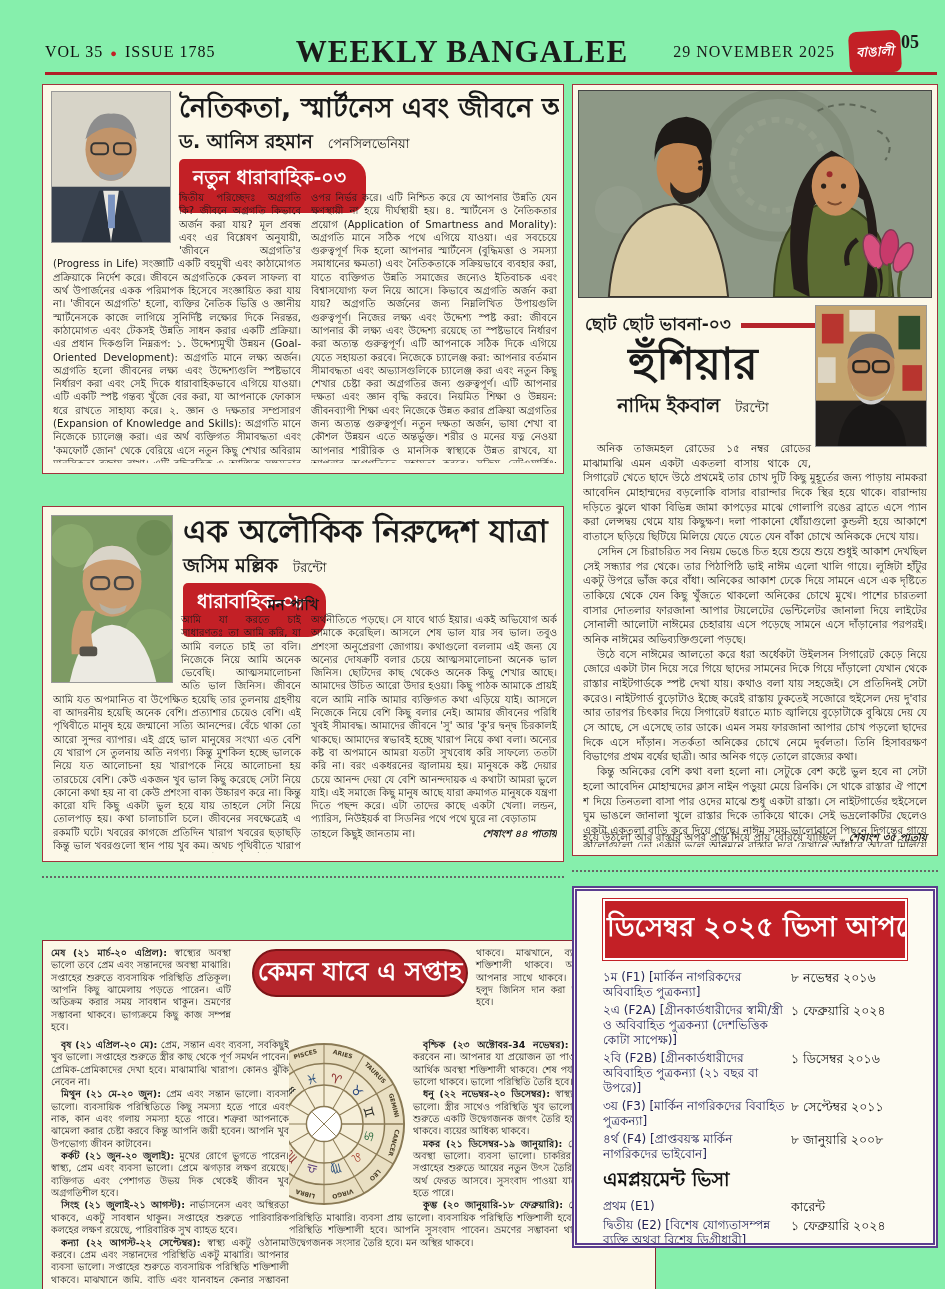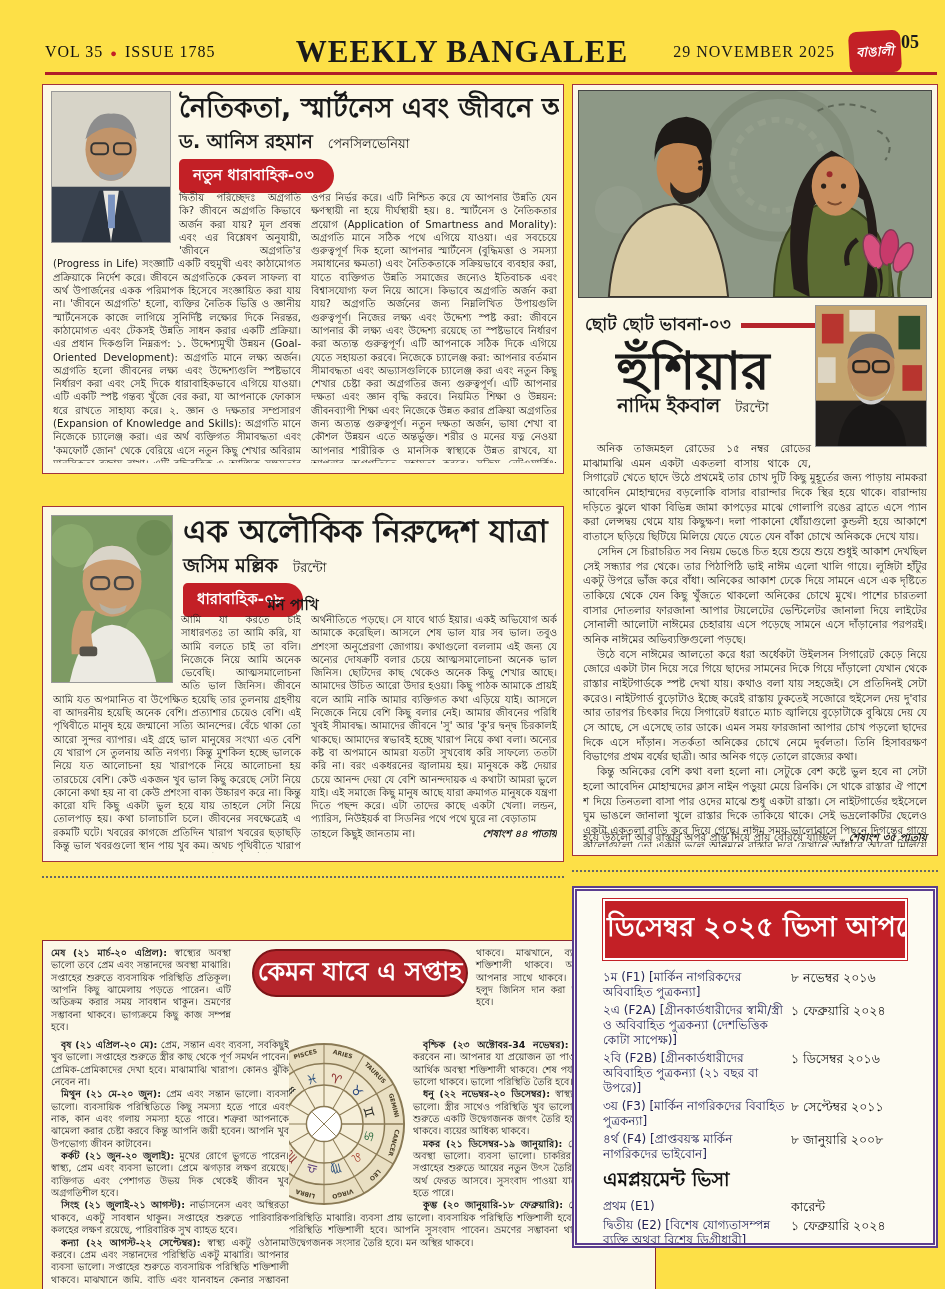--- a/index.html
+++ b/index.html
@@ -1,17 +1,17 @@
 <!DOCTYPE html>
 <html><head>
 <meta charset="utf-8">
 <style>
   * { margin:0; padding:0; box-sizing:border-box; }
   html,body { background:#e8e8e8; }
-  .page { position:relative; width:945px; height:1289px; background:#fde047;
+  .page { position:relative; width:945px; height:1289px; background:#86efac;
           font-family:"DejaVu Sans", sans-serif; color:#1a1a1a; overflow:hidden;
           margin:0 auto; }
   
   .masthead { position:absolute; left:45px; top:32px; width:892px; height:40px;
               display:flex; align-items:center; font-family:"Liberation Serif", serif; }
   .mh-vol { width:235px; font-size:16px; letter-spacing:1px; color:#111; white-space:nowrap; }
   .mh-dot { color:#c32026; margin:0 7px; font-size:11px; }
   .mh-title { flex:1; text-align:center; font-size:31px; font-weight:bold; letter-spacing:1px; white-space:nowrap; }
   .mh-date { width:205px; font-size:16px; letter-spacing:1px; text-align:right; padding-right:14px; white-space:nowrap; }
   .mh-logo { width:52px; height:42px; background:#c32026; border-radius:8px; color:#fff;
@@ -25,21 +25,21 @@
   .cont { font-style:italic; font-weight:bold; white-space:nowrap; }
   
   .a1 { left:42px; top:84px; width:522px; height:390px; }
   .a1-photo { position:absolute; left:8px; top:6px; width:120px; height:152px; border:1px solid #999; }
   .a1-head { position:absolute; left:136px; top:2px; width:380px; font-size:27px; font-weight:bold;
              white-space:nowrap; overflow:hidden; }
   .a1-by { position:absolute; left:136px; top:42px; width:380px; white-space:nowrap; }
   .by-name { font-size:19px; font-weight:bold; }
   .by-loc { font-size:13px; margin-left:10px; }
   .badge { position:absolute; display:inline-block; background:#c32026; color:#fff; font-weight:bold;
-           font-size:15px; padding:4px 20px 5px 14px; border-radius:5px 18px 18px 5px; white-space:nowrap; }
+           font-size:19px; padding:4px 20px 18px 14px; border-radius:5px 18px 18px 5px; white-space:nowrap; }
   .a1-badge { left:136px; top:74px; }
   .col { position:absolute; font-size:10px; line-height:1.33; overflow:hidden; }
   .a1-c1 { left:10px; top:106px; width:248px; height:272px; }
   .a1-c1 .spacer { float:left; width:126px; height:56px; }
   .a1-c2 { left:268px; top:106px; width:246px; height:272px; }
   .tailrow { display:flex; justify-content:space-between; font-size:10px; margin-top:1px; }
   
   .a2 { left:42px; top:506px; width:522px; height:356px; }
   .a2-photo { position:absolute; left:8px; top:8px; width:122px; height:168px; border:1px solid #999; }
   .a2-head { position:absolute; left:140px; top:0px; width:376px; font-size:31px; font-weight:bold;
@@ -50,21 +50,21 @@
   .a2-sub { top:86px; }
   .a2-c1 { left:10px; top:106px; width:248px; height:240px; }
   .a2-c1 .spacer { float:left; width:128px; height:72px; }
   .a2-c2 { left:268px; top:106px; width:246px; height:240px; }
   
   .a3 { left:572px; top:84px; width:366px; height:772px; }
   .a3-illu { position:absolute; left:5px; top:5px; width:354px; height:208px; border:1px solid #444; }
   .a3-label { position:absolute; left:12px; top:226px; font-size:17px; font-weight:bold; white-space:nowrap; }
   .a3-redbar { display:inline-block; width:86px; height:5px; background:#b5252b; margin-left:10px; vertical-align:middle; }
   .a3-photo { position:absolute; right:10px; top:220px; width:112px; height:142px; border:1px solid #999; }
-  .a3-head { position:absolute; left:0; top:246px; width:240px; text-align:center; font-size:52px; font-weight:bold; }
+  .a3-head { position:absolute; left:0; top:246px; width:240px; text-align:center; font-size:44px; font-weight:bold; }
   .a3-by { position:absolute; left:0; top:306px; width:240px; text-align:center; white-space:nowrap; }
   .a3-body { position:absolute; left:10px; top:356px; width:344px; height:406px; overflow:hidden;
              font-size:10.5px; line-height:1.4; }
   .a3-body .spacer { float:right; width:116px; height:28px; }
   .a3-body p { text-indent:14px; }
   .a3-tail { position:absolute; left:10px; bottom:8px; width:344px; display:flex;
              justify-content:space-between; font-size:10.5px; }
   
   .dotsep { position:absolute; border-top:2px dotted #666; }
   .dot-l { left:42px; top:876px; width:522px; }

